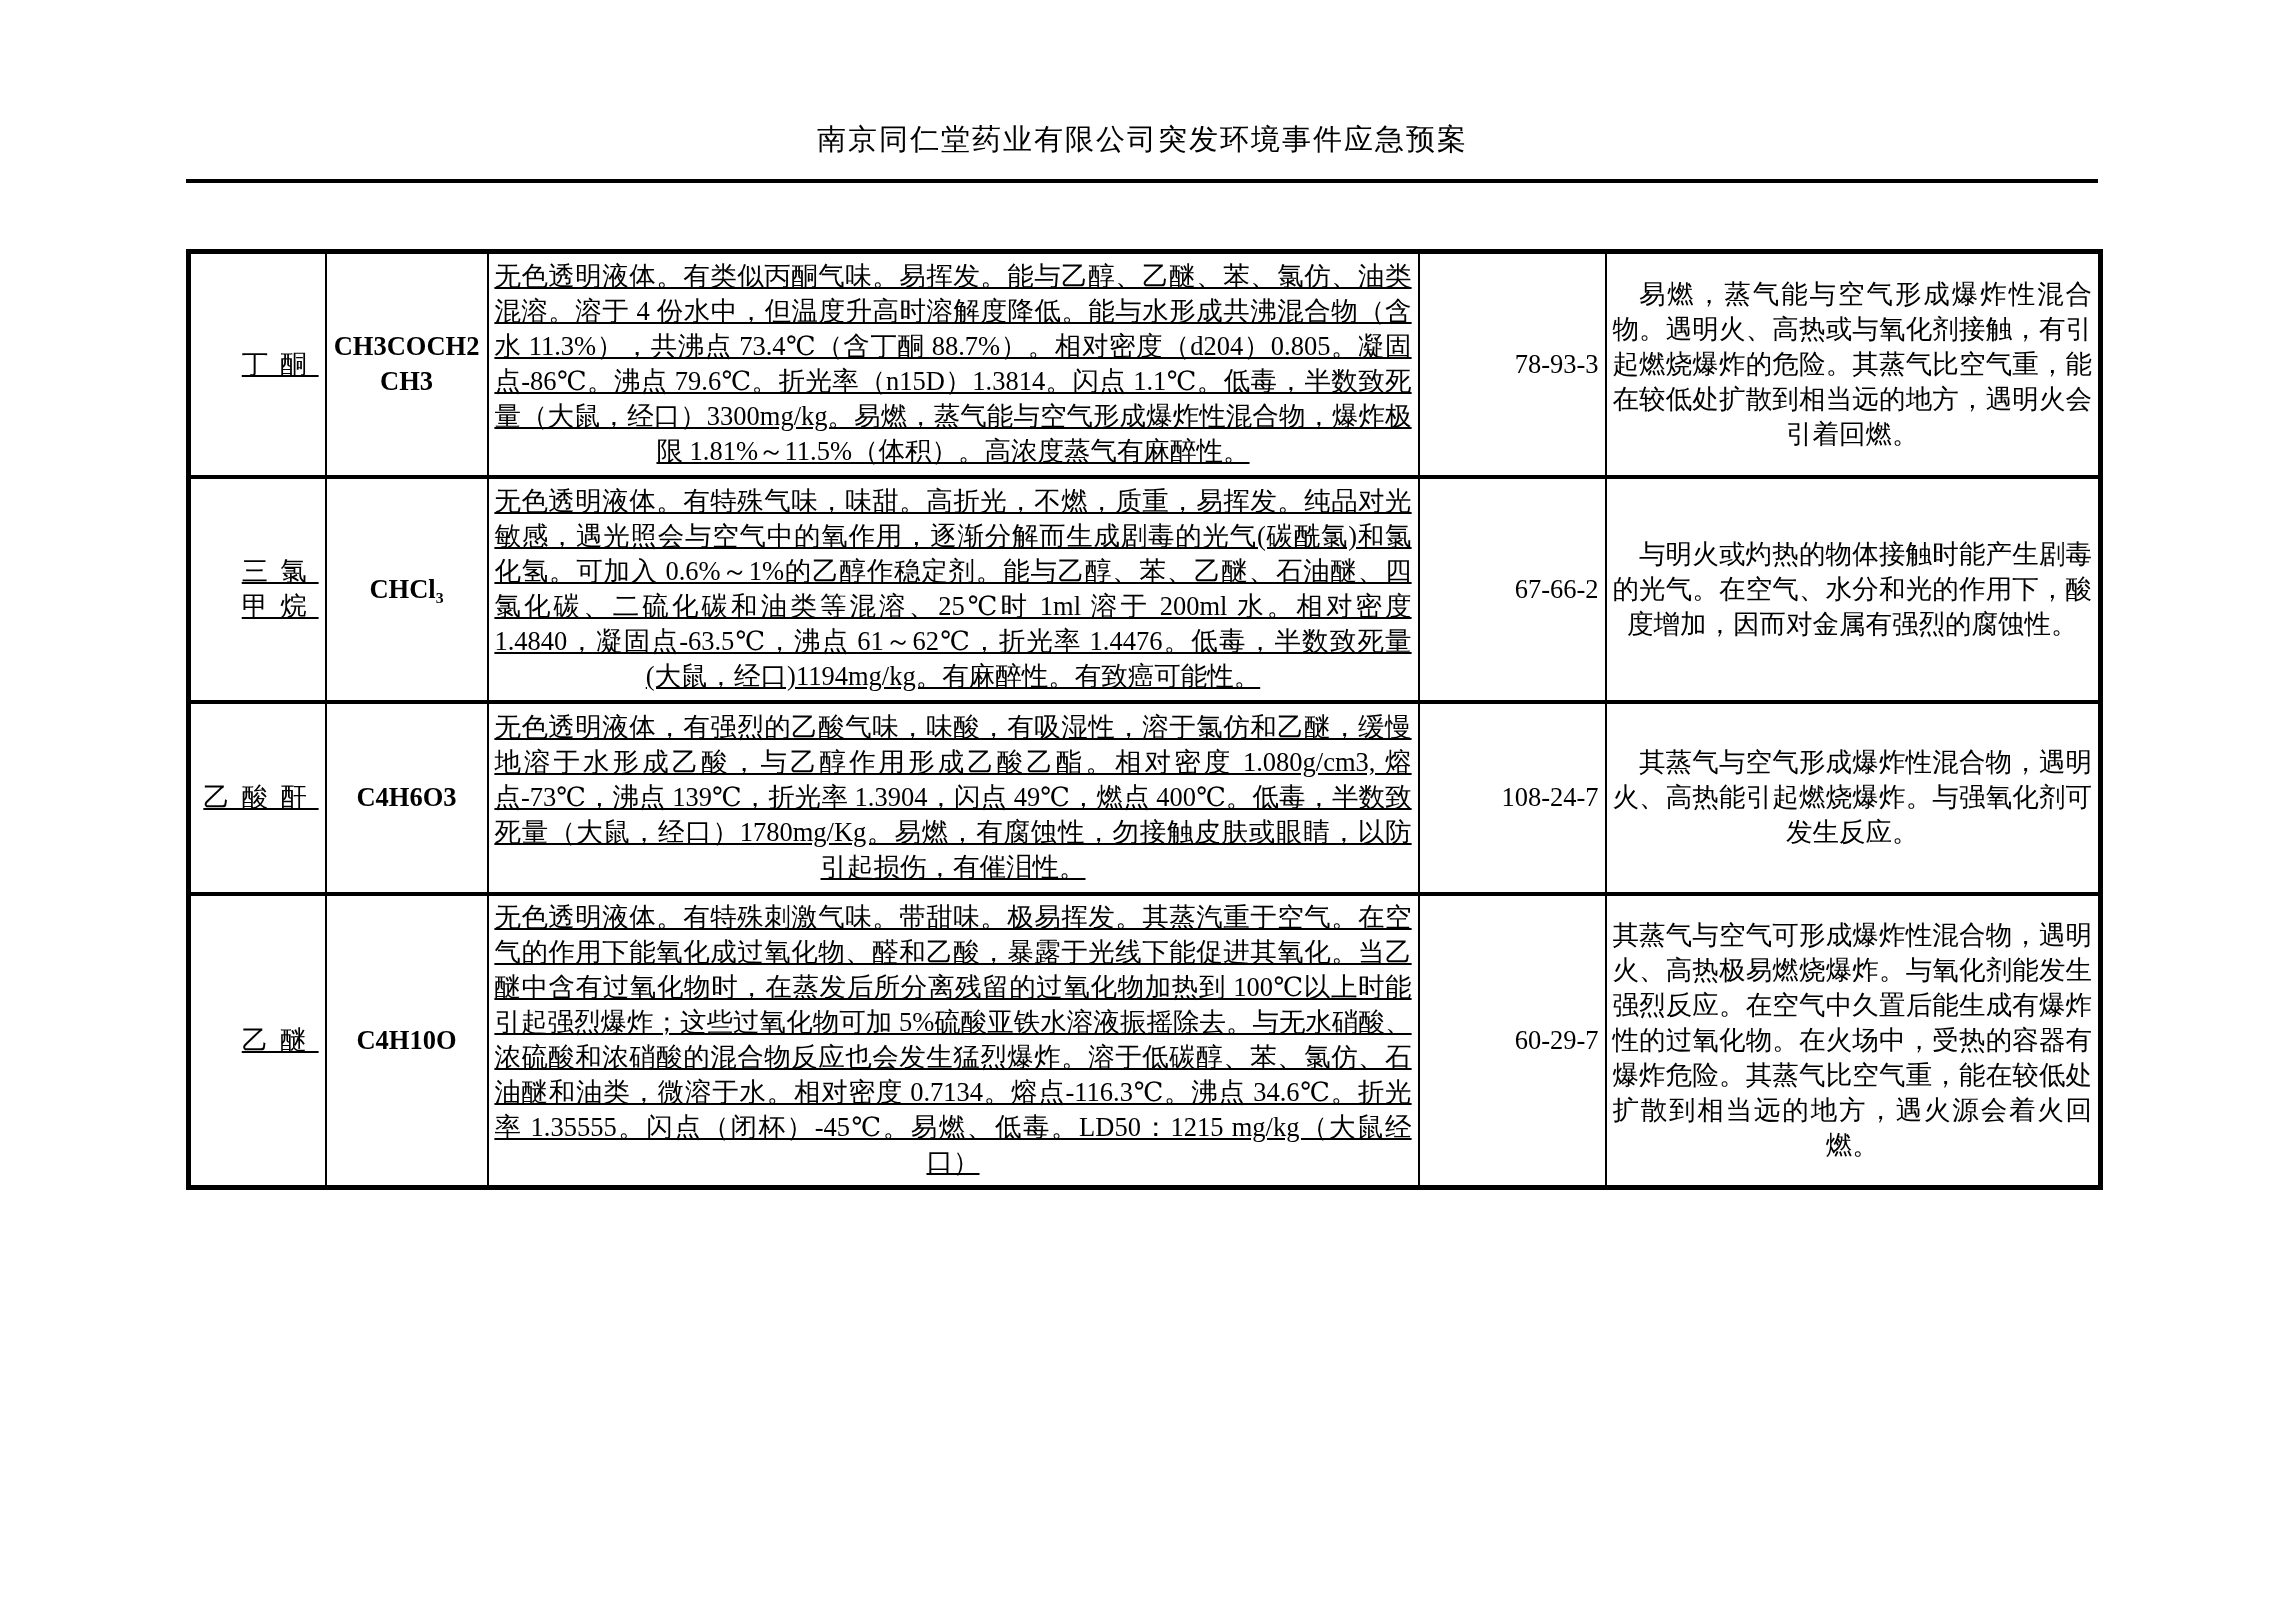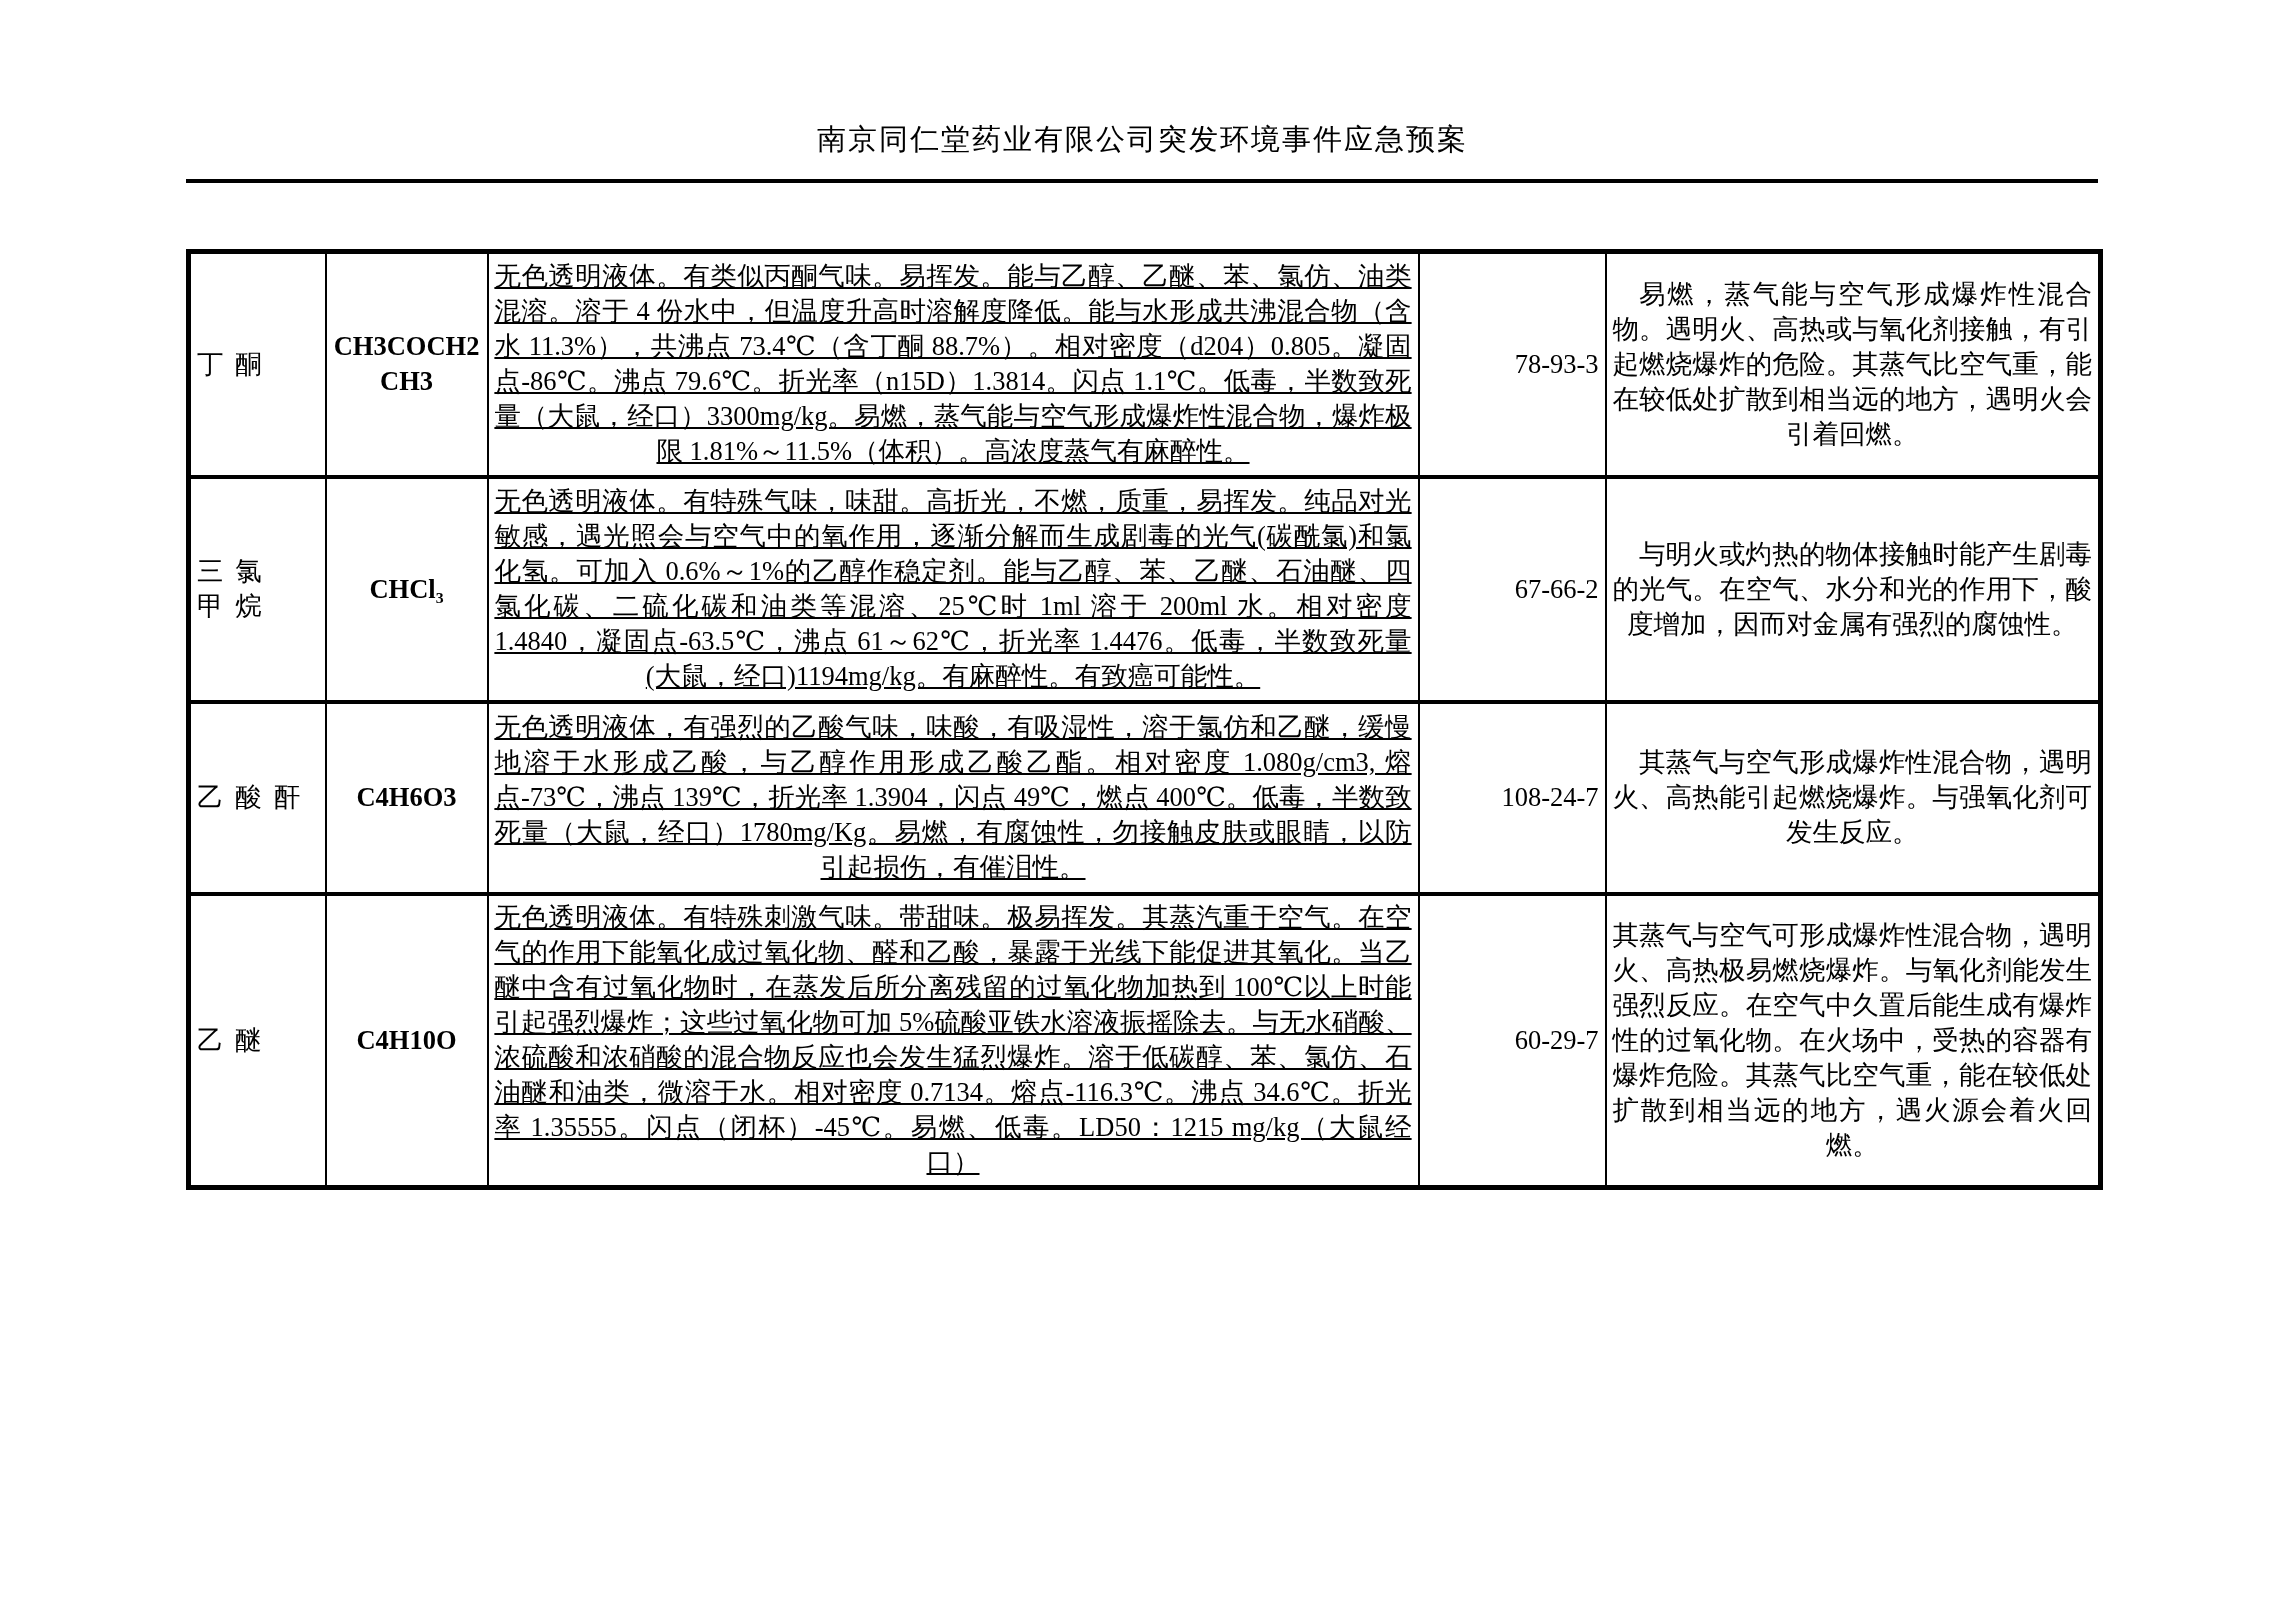--- a/index.html
+++ b/index.html
@@ -47,24 +47,25 @@
     border-right: 2.9px solid #000000;
     border-top: 4.9px solid #000000;
     border-bottom: 4.9px solid #000000;
     font-size: 26.5px;
     line-height: 35px;
     vertical-align: middle;
     padding: 2px 5.9px;
     overflow: hidden;
   }
   td.cell-name {
-    text-align: left;
+    text-align: right;
     white-space: pre-line;
     letter-spacing: 0.45em;
     font-size: 27.4px;
+    text-decoration: underline;
   }
   td.cell-formula {
     text-align: center;
     white-space: pre-line;
     font-size: 27.4px;
     font-weight: bold;
   }
   td.cell-desc {
     text-align: justify;
     text-align-last: center;

